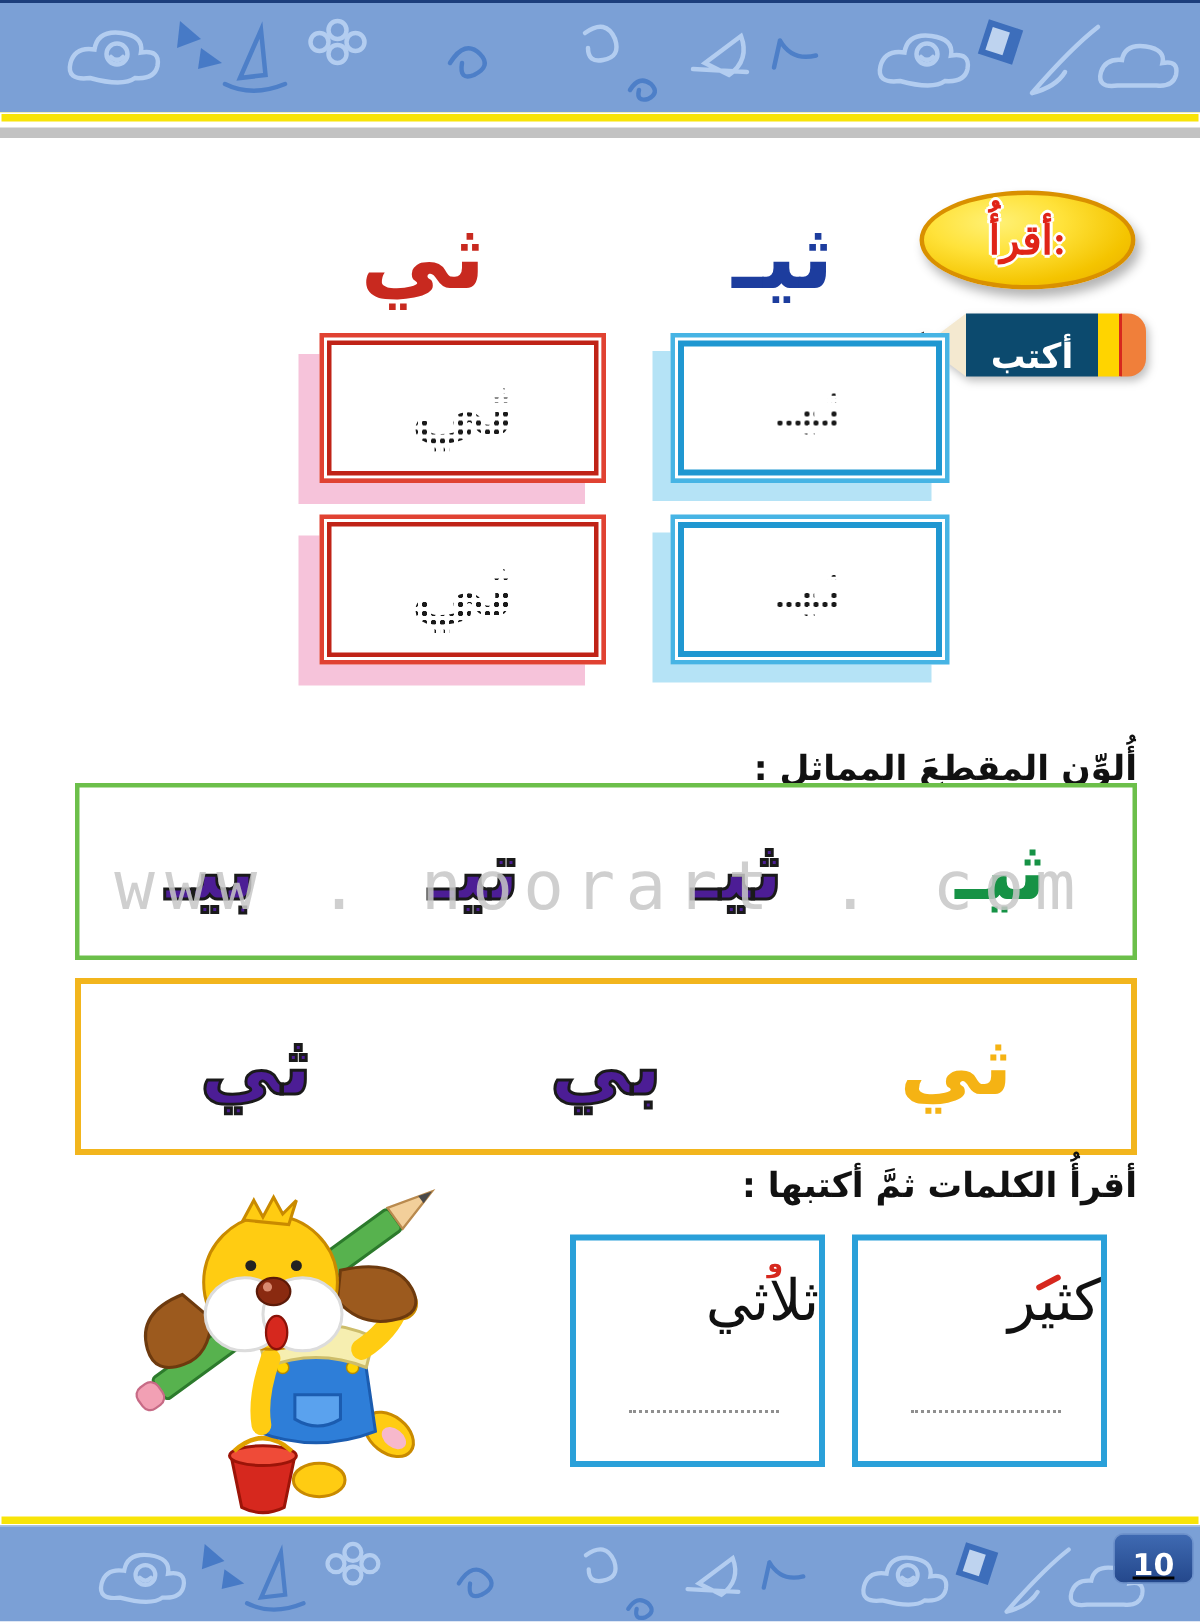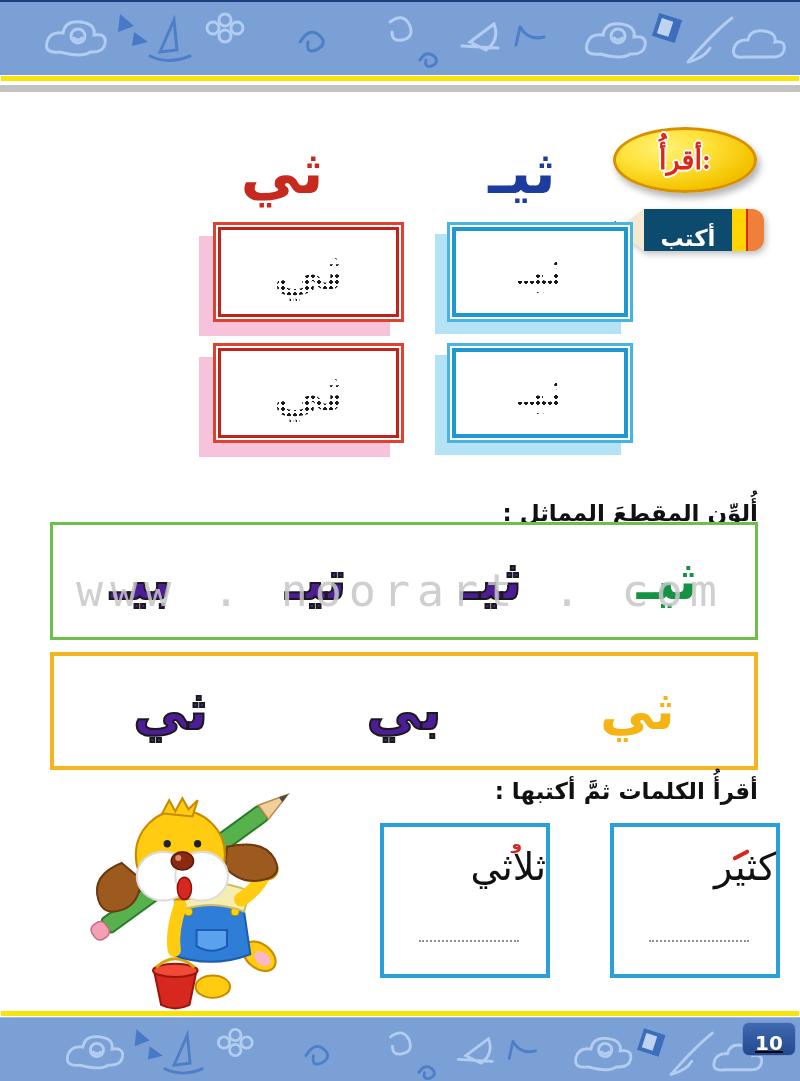--- a/index.html
+++ b/index.html
@@ -68,21 +68,21 @@
   .outline{color:#4c1d95;-webkit-text-stroke:2px #1a1a1a;}
 
   
   .watermark{position:absolute;left:0;top:524px;width:800px;text-align:center;white-space:nowrap;
     font-family:"DejaVu Sans Mono",monospace;font-size:45px;color:#c7c7c7;letter-spacing:7px;opacity:.85;
     pointer-events:none;margin-top:40px;}
 
   
   .wbox{position:absolute;top:823px;width:170px;height:155px;box-sizing:border-box;background:#fff;
     border:4px solid #2aa0d9;}
-  .wbox-right{left:610px;}
+  .wbox-right{left:568px;}
   .wbox-left{left:380px;}
   .word{position:absolute;top:18px;left:0;width:100%;text-align:right;direction:rtl;
     font-size:38px;font-weight:normal;color:#111;}
   .dots-line{position:absolute;bottom:32px;left:35px;width:100px;border-top:2px dotted #8f8f8f;}
   .fatha{position:absolute;top:26px;right:26px;width:18px;height:4px;background:#d6281e;border-radius:2px;
     transform:rotate(-28deg);}
   .damma{position:absolute;top:6px;right:24px;color:#d6281e;font-size:17px;font-weight:bold;}
 
   
   .page-badge{position:absolute;left:742px;top:1022px;width:52px;height:32px;border-radius:7px;

